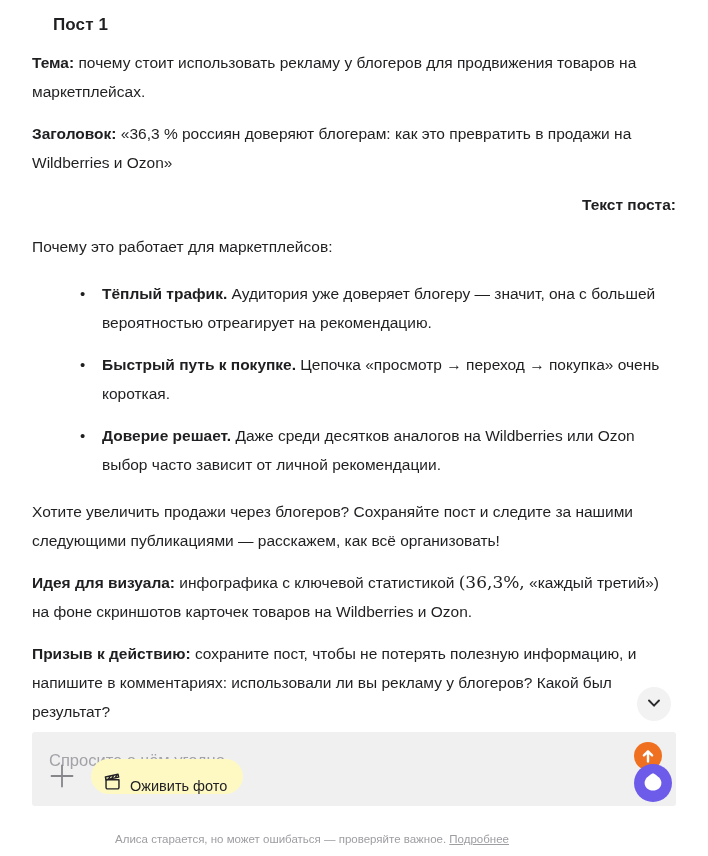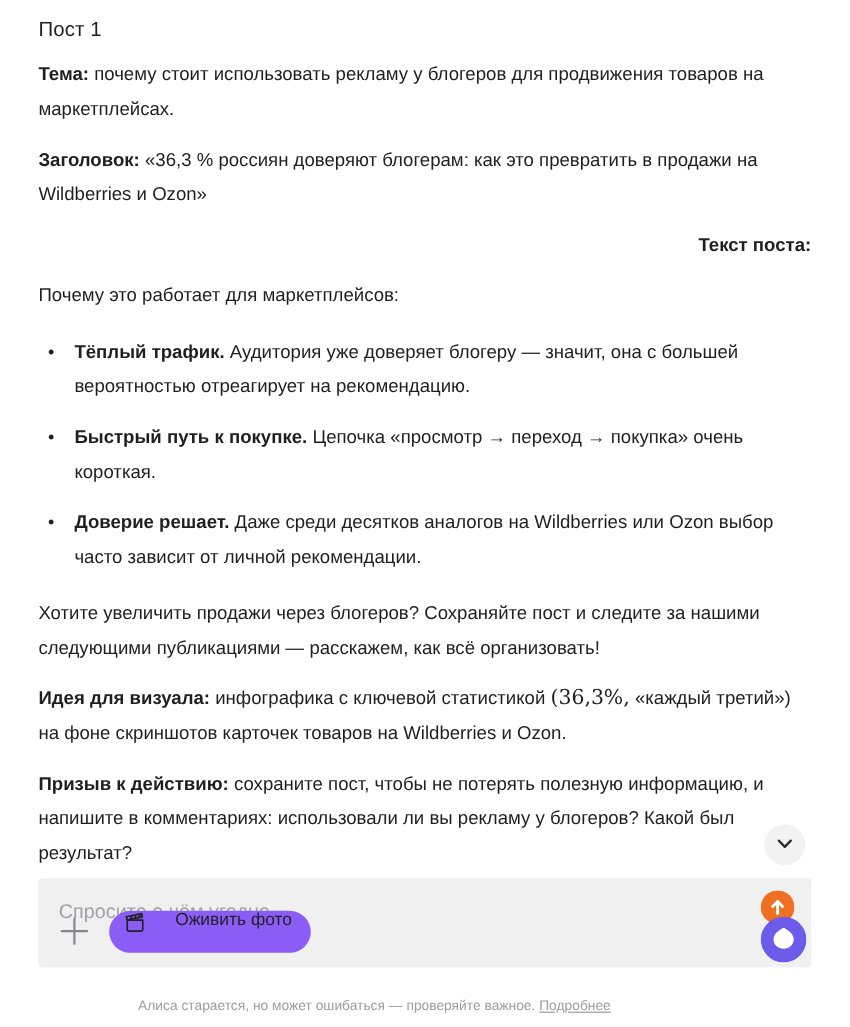--- a/index.html
+++ b/index.html
@@ -9,23 +9,24 @@
     background: #ffffff;
     font-family: "Liberation Sans", sans-serif;
     color: #1f1f22;
     overflow: hidden;
   }
   .content {
     padding: 15px 32px 0 32px;
   }
   .post-title {
     font-size: 17px;
-    font-weight: 400;
+    font-weight: 700;
     margin-bottom: 11px;
     letter-spacing: .1px;
+    margin-left: 21px;
   }
   .para {
     font-size: 15.5px;
     line-height: 29px;
     margin-top: 13px;
   }
   .para.tight { margin-top: 13px; margin-bottom: 0; text-align: right; }
   .para.no-gap { margin-top: 0; }
   .para b, .bullet-list b { font-weight: 700; }
   .stat-math {
@@ -35,20 +36,21 @@
   .bullet-list {
     margin: 18px 0 18px 0;
     padding-left: 30px;
     list-style: none;
   }
   .bullet-list li {
     position: relative;
     font-size: 15.5px;
     line-height: 29px;
     margin-bottom: 13px;
+    margin-left: 40px;
   }
   .bullet-list li::before {
     content: "•";
     position: absolute;
     left: -22px;
     top: 0;
     font-size: 15px;
     color: #1f1f22;
   }
   .scroll-down-btn {
@@ -113,24 +115,24 @@
     line-height: 0;
   }
   .chip {
     position: absolute;
     left: 59px;
     bottom: 12px;
     height: 35px;
     padding: 0 16px 0 12px;
     border-radius: 18px;
     border: none;
-    background: #8b5cf6;
+    background: #fef9c3;
     display: inline-flex;
-    align-items: flex-start;
-    gap: 24px;
+    align-items: flex-end;
+    gap: 8px;
     cursor: pointer;
     font-family: "Liberation Sans", sans-serif;
     font-size: 14.5px;
     font-weight: 500;
     color: #222226;
   }
   .alice-btn {
     position: absolute;
     right: 4px;
     bottom: 4px;

